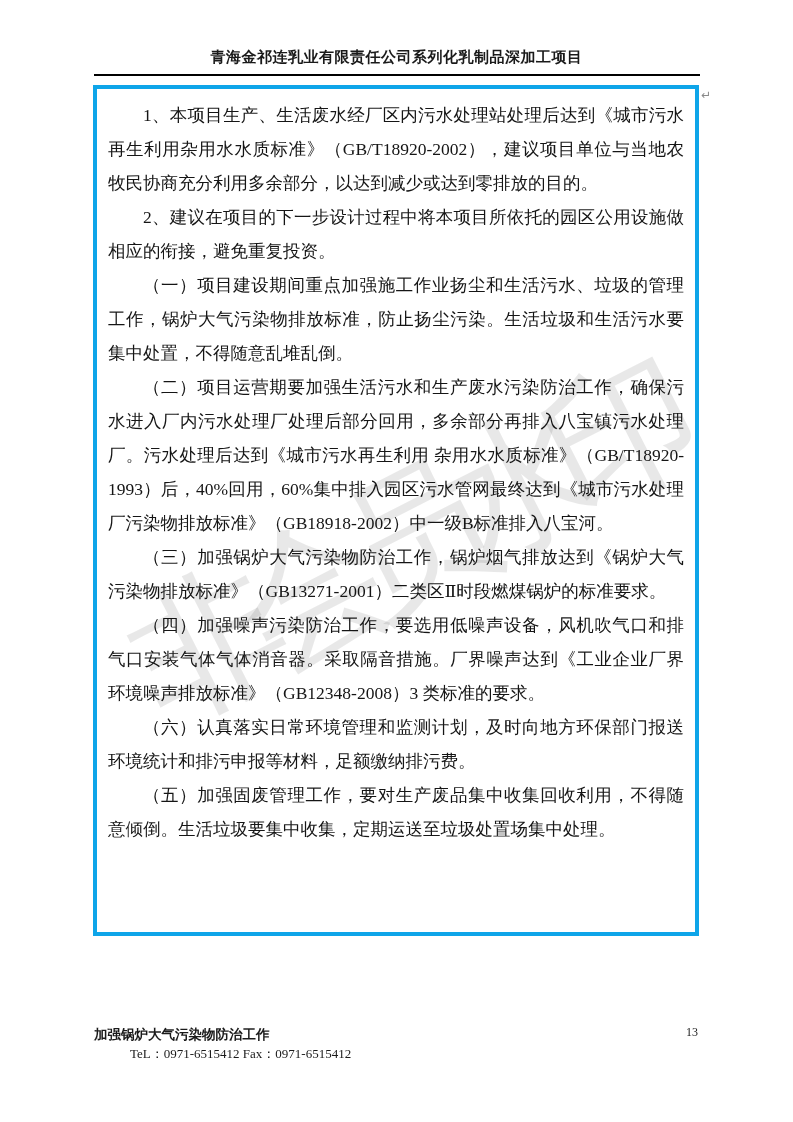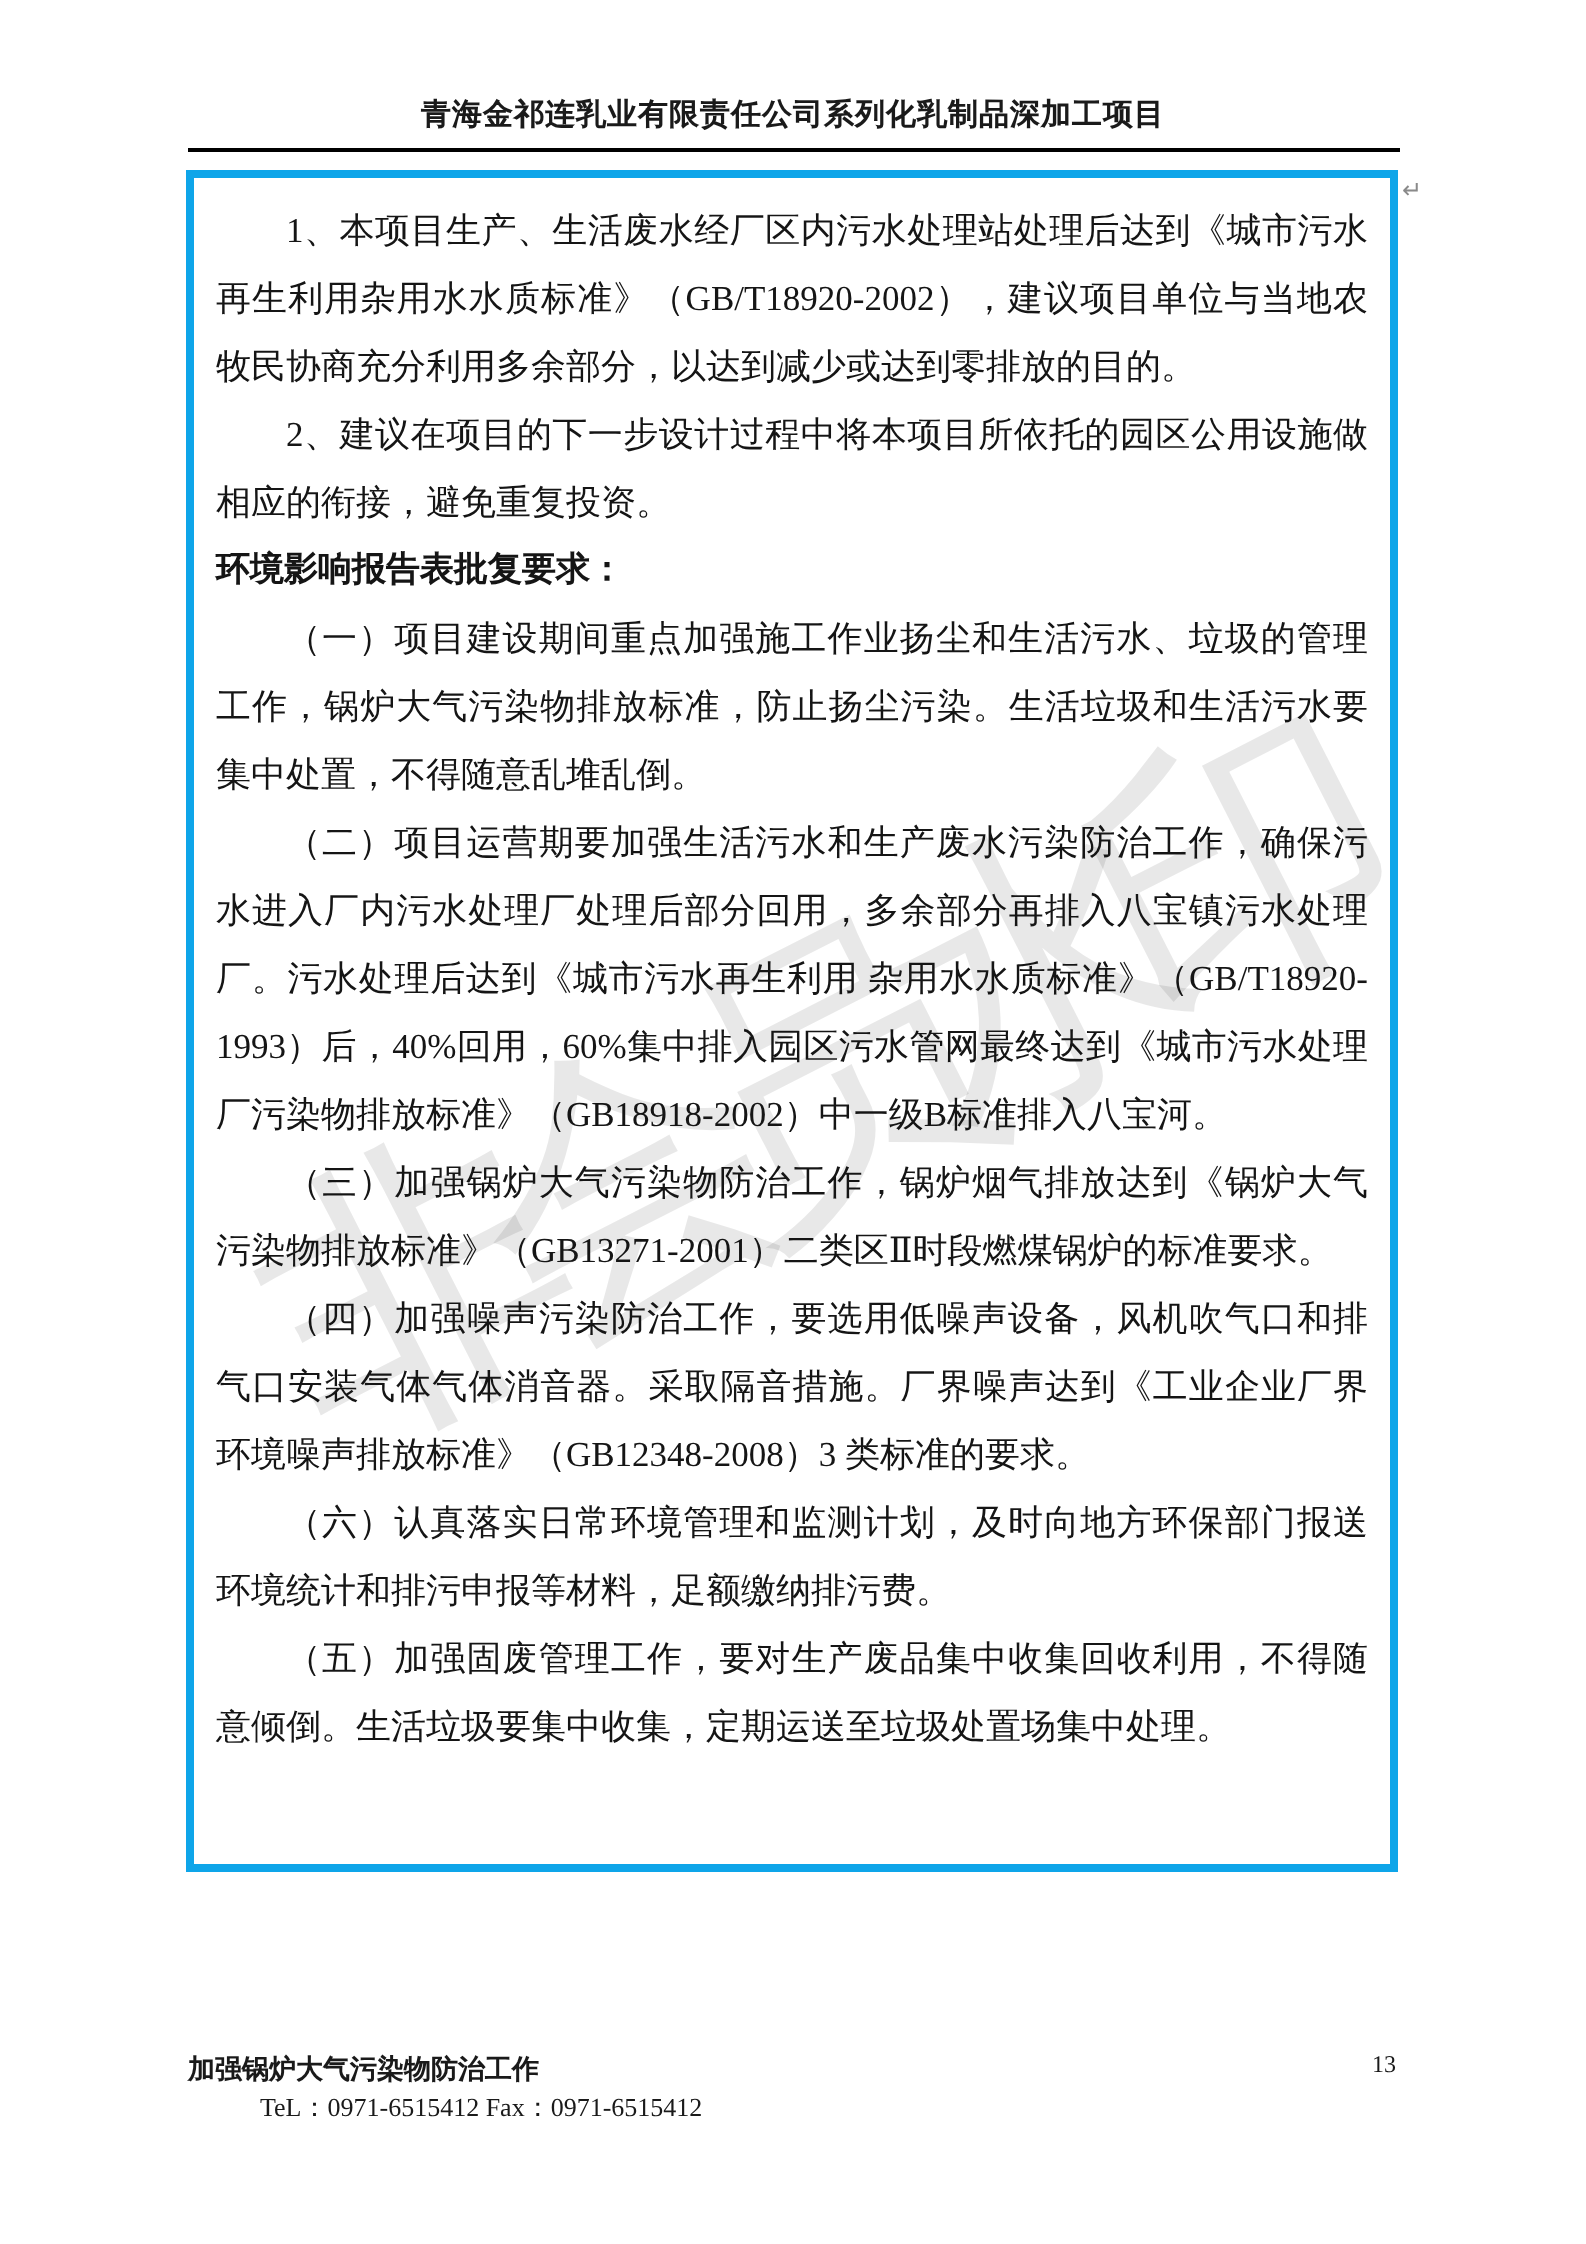--- a/index.html
+++ b/index.html
@@ -132,21 +132,20 @@
 
   <div class="header-rule"></div>
 
   <span class="paragraph-mark">↵</span>
 
   <div class="watermark">非会员水印</div>
 
   <div class="content-box">
     <p class="indent">1、本项目生产、生活废水经厂区内污水处理站处理后达到《城市污水再生利用杂用水水质标准》（GB/T18920-2002），建议项目单位与当地农牧民协商充分利用多余部分，以达到减少或达到零排放的目的。</p>
     <p class="indent">2、建议在项目的下一步设计过程中将本项目所依托的园区公用设施做相应的衔接，避免重复投资。</p>
-    <p class="heading">环境影响报告表批复要求：</p>
     <p class="indent">（一）项目建设期间重点加强施工作业扬尘和生活污水、垃圾的管理工作，锅炉大气污染物排放标准，防止扬尘污染。生活垃圾和生活污水要集中处置，不得随意乱堆乱倒。</p>
     <p class="indent">（二）项目运营期要加强生活污水和生产废水污染防治工作，确保污水进入厂内污水处理厂处理后部分回用，多余部分再排入八宝镇污水处理厂。污水处理后达到《城市污水再生利用 杂用水水质标准》（GB/T18920-1993）后，40%回用，60%集中排入园区污水管网最终达到《城市污水处理厂污染物排放标准》（GB18918-2002）中一级B标准排入八宝河。</p>
     <p class="indent">（三）加强锅炉大气污染物防治工作，锅炉烟气排放达到《锅炉大气污染物排放标准》（GB13271-2001）二类区Ⅱ时段燃煤锅炉的标准要求。</p>
     <p class="indent">（四）加强噪声污染防治工作，要选用低噪声设备，风机吹气口和排气口安装气体气体消音器。采取隔音措施。厂界噪声达到《工业企业厂界环境噪声排放标准》（GB12348-2008）3 类标准的要求。</p>
     <p class="indent">（六）认真落实日常环境管理和监测计划，及时向地方环保部门报送环境统计和排污申报等材料，足额缴纳排污费。</p>
     <p class="indent">（五）加强固废管理工作，要对生产废品集中收集回收利用，不得随意倾倒。生活垃圾要集中收集，定期运送至垃圾处置场集中处理。</p>
   </div>
 
   <div class="footer">
     <div class="footer-company">加强锅炉大气污染物防治工作</div>

